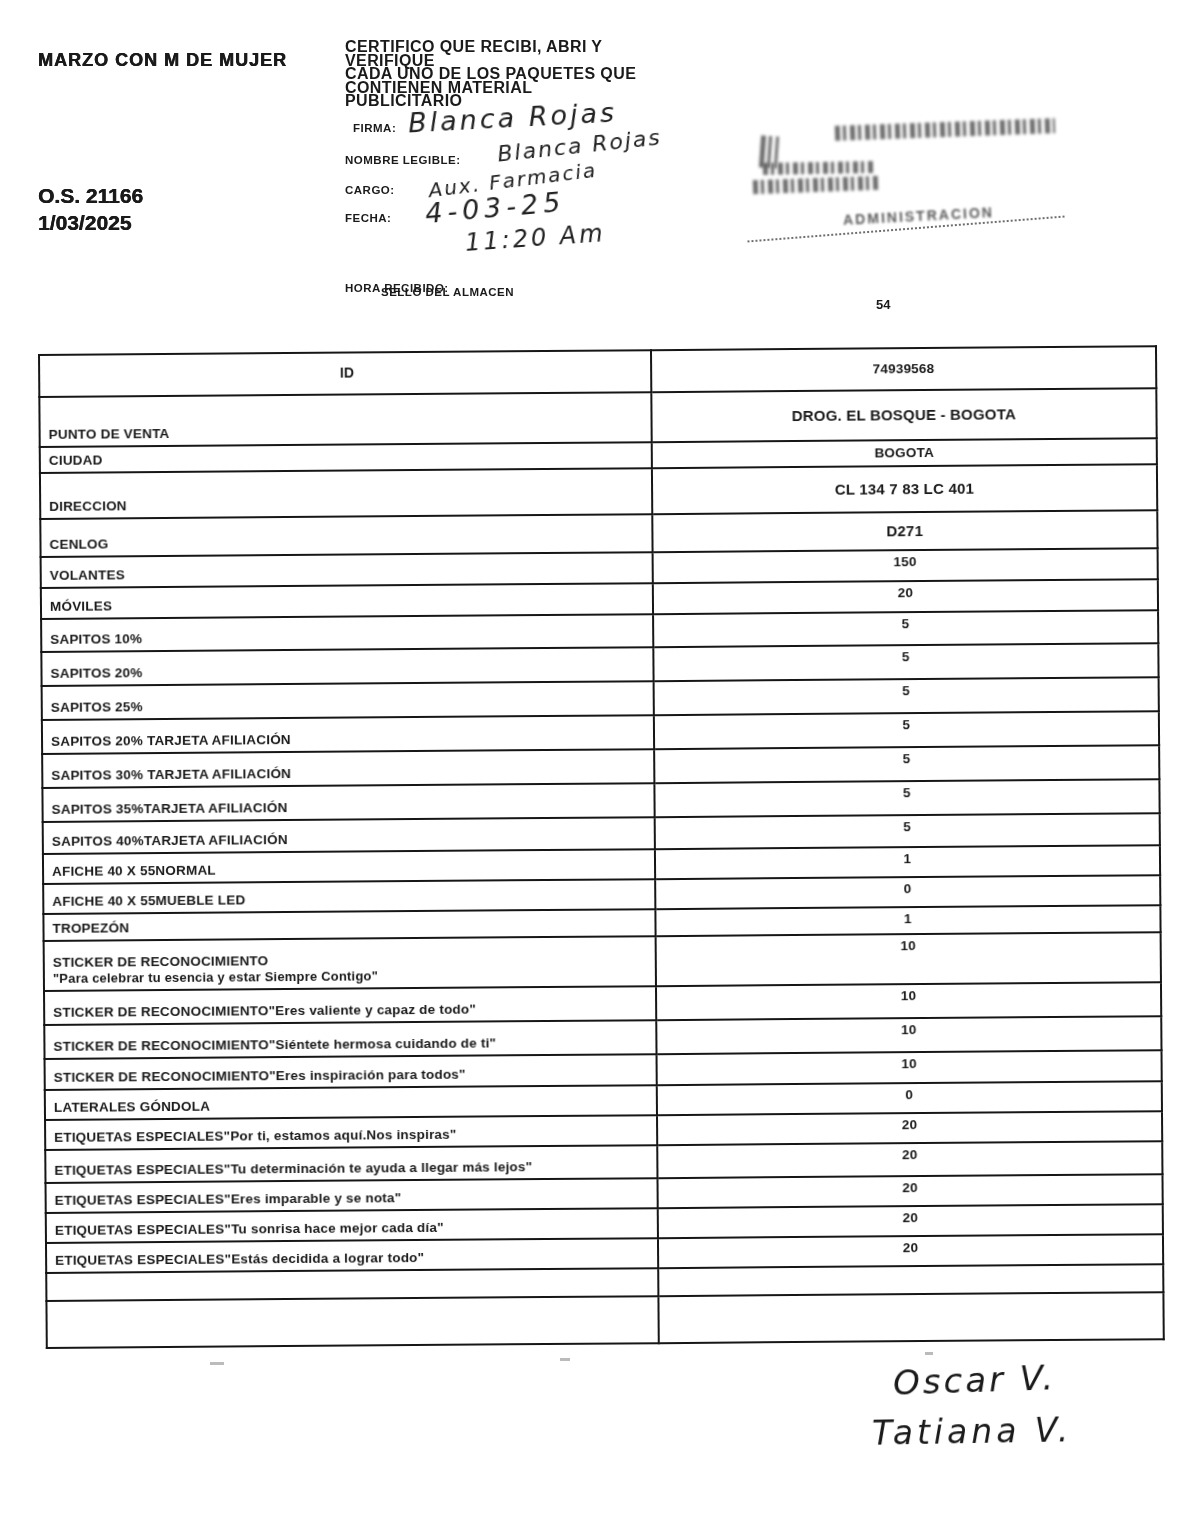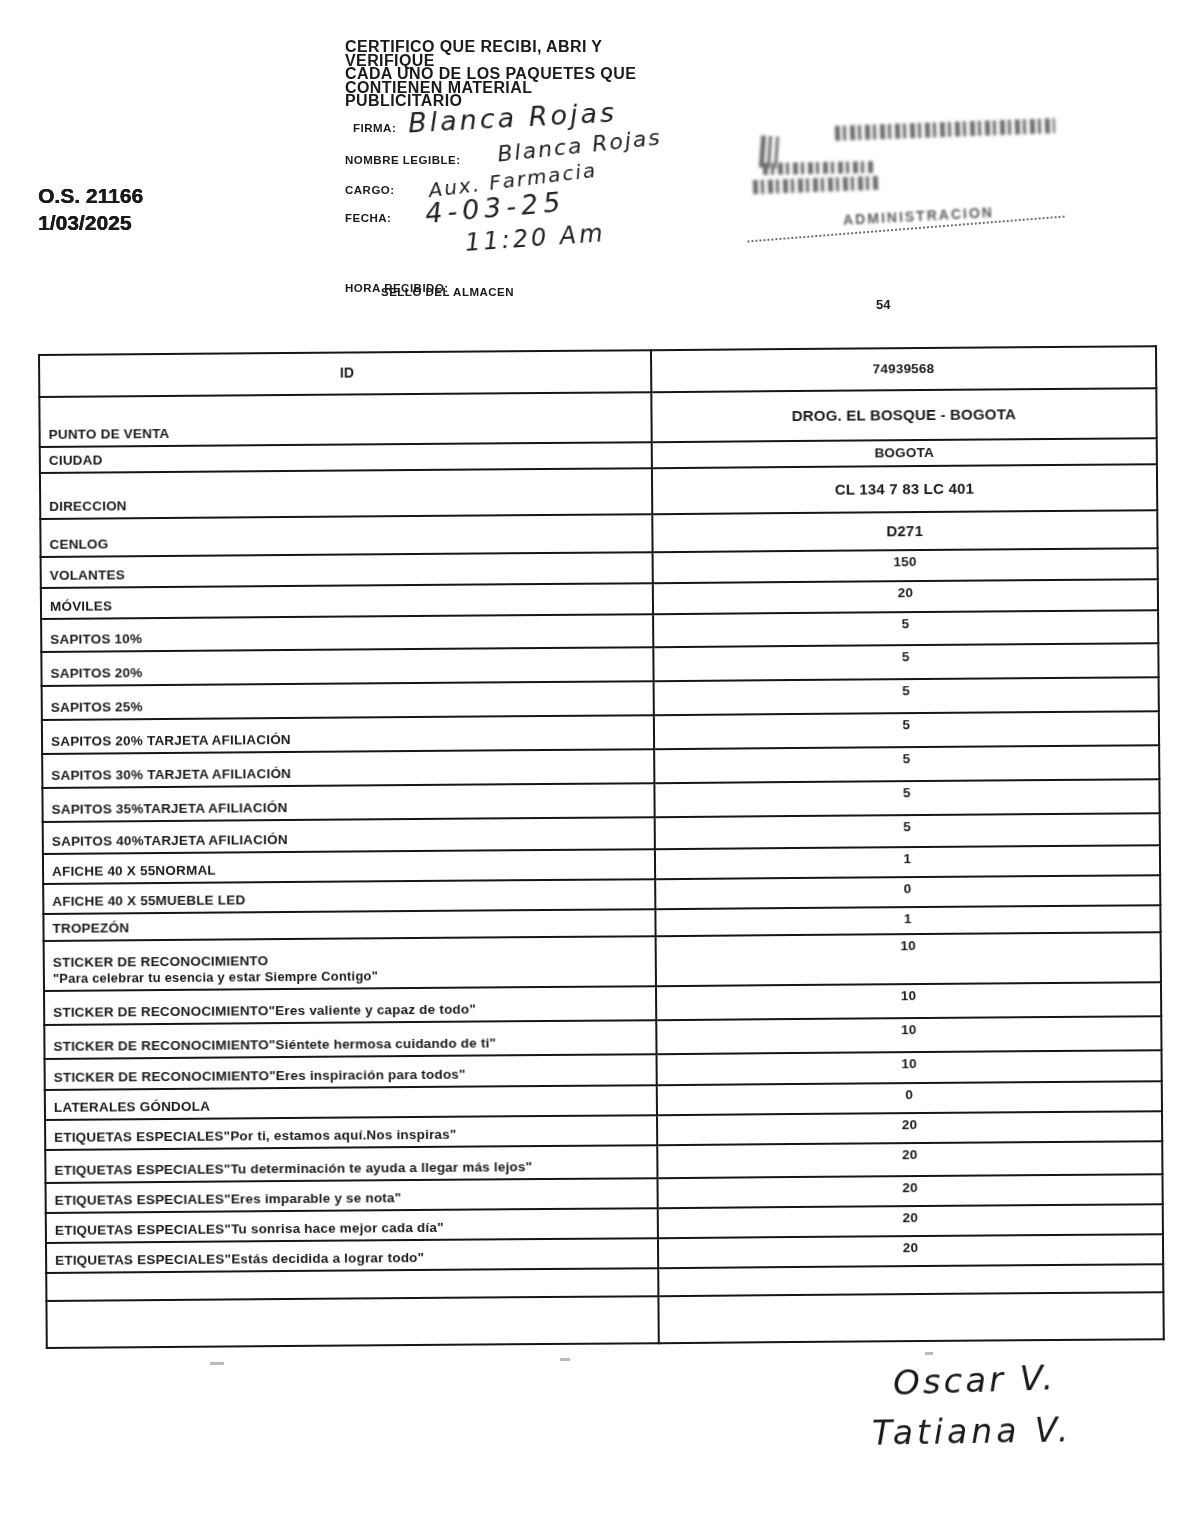--- a/index.html
+++ b/index.html
@@ -56,20 +56,21 @@
   
   .sig{font-family:"DejaVu Sans",sans-serif;font-style:italic;filter:blur(.3px);white-space:nowrap;}
 
   
   .fleck{position:absolute;background:#777;opacity:.5;}
 </style>
 </head>
 <body>
 
 <div class="abs company inky">
+  <div>MARZO CON M DE MUJER</div>
 </div>
 <div class="abs order inky">
   <div>O.S. 21166</div>
   <div>1/03/2025</div>
 </div>
 
 <div class="abs cert">
   <div>CERTIFICO QUE RECIBI, ABRI Y</div>
   <div>VERIFIQUE</div>
   <div>CADA UNO DE LOS PAQUETES QUE</div>

